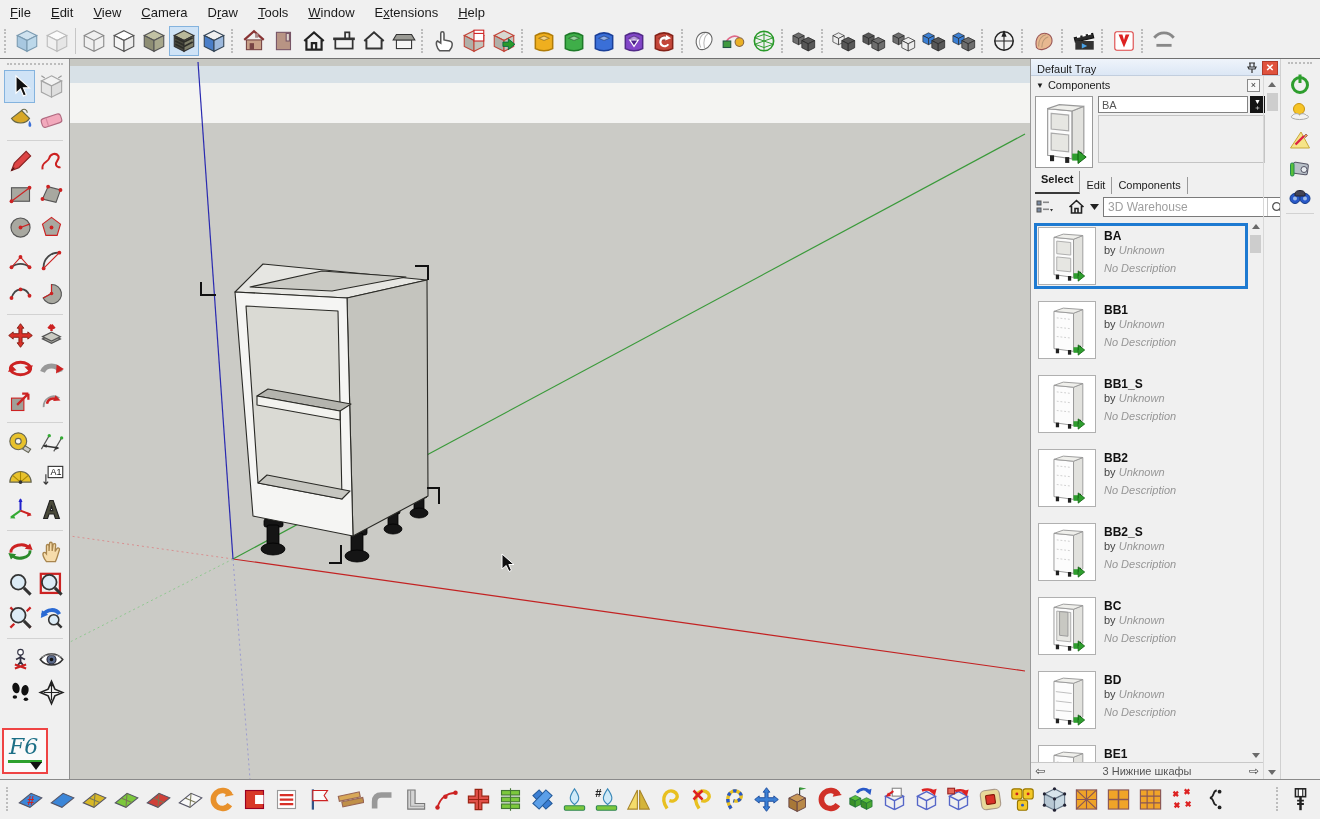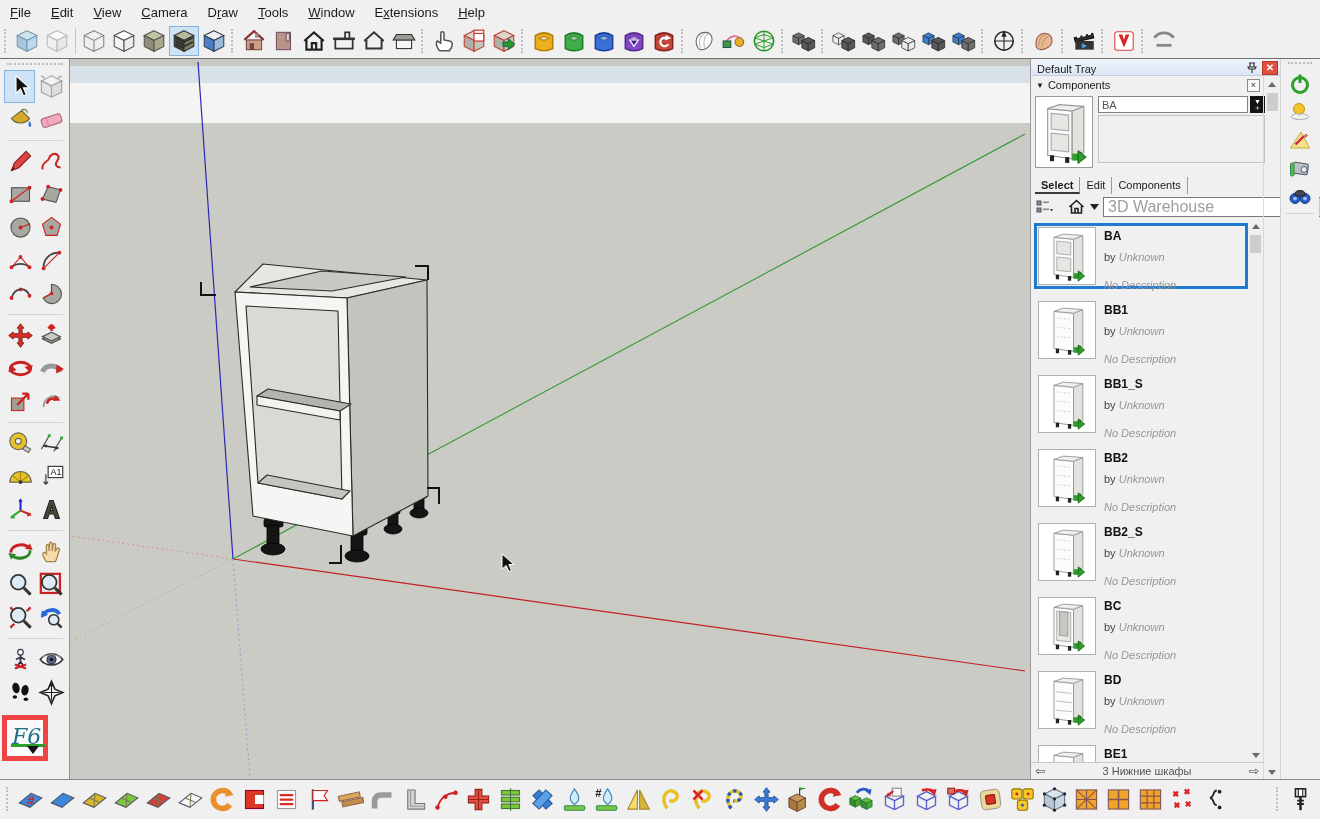--- a/index.html
+++ b/index.html
@@ -17,21 +17,21 @@
   .tbi svg{display:block}
   
   .main{height:720px;display:flex}
   
   .left-tools{width:70px;background:#f0f0f0;border-right:1px solid #909090;display:flex;flex-direction:column;align-items:center;padding-top:4px}
   .lt-handle{width:56px;height:5px;border-top:2px dotted #bdbdbd;margin-bottom:2px}
   .lt-group{display:grid;grid-template-columns:31px 31px;justify-content:center}
   .lt-sep{width:56px;border-top:1px solid #d2d2d2;margin:4px 0}
   .lti{width:31px;height:33px;display:flex;align-items:center;justify-content:flex-end;border:1px solid transparent}
   .lti.sel{background:#cfe3f6;border:1px solid #84b3de}
-  .f6-box{margin-top:6px;width:46px;height:46px;border:5px solid #ef4444;background:#fafafa;position:relative;align-self:flex-start;margin-left:2px}
+  .f6-box{margin-top:19px;width:46px;height:46px;border:2px solid #ef4444;background:#fafafa;position:relative;align-self:flex-start;margin-left:2px}
   .f6-box .f6t{font-family:"DejaVu Serif",serif;font-style:italic;font-size:22px;color:#1c6f86;position:absolute;left:5px;top:4px}
   .f6-box .f6u{position:absolute;left:4px;bottom:9px;width:34px;height:3px;background:#2ca02c}
   .f6-box .f6a{position:absolute;right:4px;bottom:2px;width:0;height:0;border-left:6px solid transparent;border-right:6px solid transparent;border-top:8px solid #111}
   
   .viewport{flex:1;position:relative;background:#cbcbc6;overflow:hidden}
   .band{position:absolute;left:0;right:0}
   .band.b1{top:0;height:7px;background:#c7c8c3}
   .band.b2{top:7px;height:17px;background:#d8e1e7}
   .band.b3{top:24px;height:40px;background:#f4f4f2}
   .viewport svg.scene{position:absolute;left:0;top:0}
@@ -50,37 +50,37 @@
   .xsmall{width:13px;height:13px;border:1px solid #8a8a8a;background:#f8f8f8;font-size:9px;line-height:11px;text-align:center;color:#333}
   .comp-top{display:flex;padding:3px 4px 4px 4px;gap:5px}
   .comp-thumb{width:62px;height:72px;border:1px solid #9a9a9a;background:#fff;display:flex;align-items:center;justify-content:center}
   .comp-right{flex:1;display:flex;flex-direction:column}
   .name-row{display:flex;gap:2px}
   .name-input{flex:1;height:17px;border:1px solid #828282;background:#fff;font-size:11px;color:#555;padding:0 3px;font-family:"Liberation Sans",sans-serif}
   .blackbtn{width:15px;height:17px;background:#141414;color:#fff;display:flex;flex-direction:column;align-items:center;justify-content:center;font-size:7px;line-height:6px}
   .desc-box{margin-top:2px;height:48px;border:1px solid #c4c4c4;background:#efefef}
   .tabs{display:flex;align-items:flex-end;padding:2px 4px 0 4px;height:22px;font-size:11px}
   .tab{padding:2px 6px 3px 6px;border-right:1px solid #9a9a9a;cursor:default}
-  .tab.active{border-bottom:2px solid #3a3a3a;font-weight:bold;padding-bottom:1px}
+  .tab.active{border-bottom:2px solid #3a3a3a;font-weight:bold;padding-bottom:7px}
   .navrow{display:flex;align-items:center;padding:3px 4px;gap:3px}
   .nbtn{height:20px;border:1px solid transparent;display:flex;align-items:center;justify-content:center}
   .searchbox{flex:1;height:20px;border:1px solid #7a7a7a;background:#fff;display:flex;align-items:center}
-  .searchbox input{flex:1;border:0;outline:0;font-size:16px;color:#333;padding:0 4px;font-family:"Liberation Sans",sans-serif;min-width:0}
+  .searchbox input{flex:1;border:0;outline:0;font-size:12px;color:#333;padding:0 4px;font-family:"Liberation Sans",sans-serif;min-width:0}
   .searchbox input::placeholder{color:#9e9e9e}
   .search-mag{width:20px;height:18px;border-left:1px solid #c8c8c8;display:flex;align-items:center;justify-content:center}
   .complist{flex:1;overflow:hidden;display:flex;min-height:0;padding-left:3px}
   .items{flex:1;padding-top:3px;min-width:0}
   .citem{display:flex;height:66px;margin-bottom:8px;border:3px solid transparent;padding:1px}
   .citem.sel{border-color:#1e7ad1}
   .citem .cthumb{width:58px;height:58px;border:1px solid #b0b0b0;background:#fff;flex:none;display:flex;align-items:center;justify-content:center}
   .citem .ctext{padding:2px 0 0 8px;min-width:0}
   .cname{font-weight:bold;font-size:12px;color:#111}
-  .cby{font-size:11px;color:#444;margin-top:8px}
+  .cby{font-size:11px;color:#444;margin-top:1px}
   .cby i,.cdesc{font-style:italic;color:#969696;font-size:11px}
-  .cdesc{margin-top:16px}
+  .cdesc{margin-top:6px}
   
   .sbar{width:15px;display:flex;flex-direction:column;align-items:center;flex:none}
   .sbtn{width:13px;height:13px;display:flex;align-items:center;justify-content:center}
   .tri-up{width:0;height:0;border-left:4px solid transparent;border-right:4px solid transparent;border-bottom:5px solid #6a6a6a}
   .tri-dn{width:0;height:0;border-left:4px solid transparent;border-right:4px solid transparent;border-top:5px solid #6a6a6a}
   .sthumb{width:11px;height:18px;background:#cdcdcd;margin-top:2px}
   .sfill{flex:1}
   .tray-bottom{height:17px;border-top:1px solid #c8c8c8;display:flex;align-items:center;font-size:11px;color:#555;padding:0 4px}
   .tray-bottom .lbl{flex:1;text-align:center}
   .uarr{font-family:"DejaVu Sans",sans-serif;font-size:12px;color:#333}

